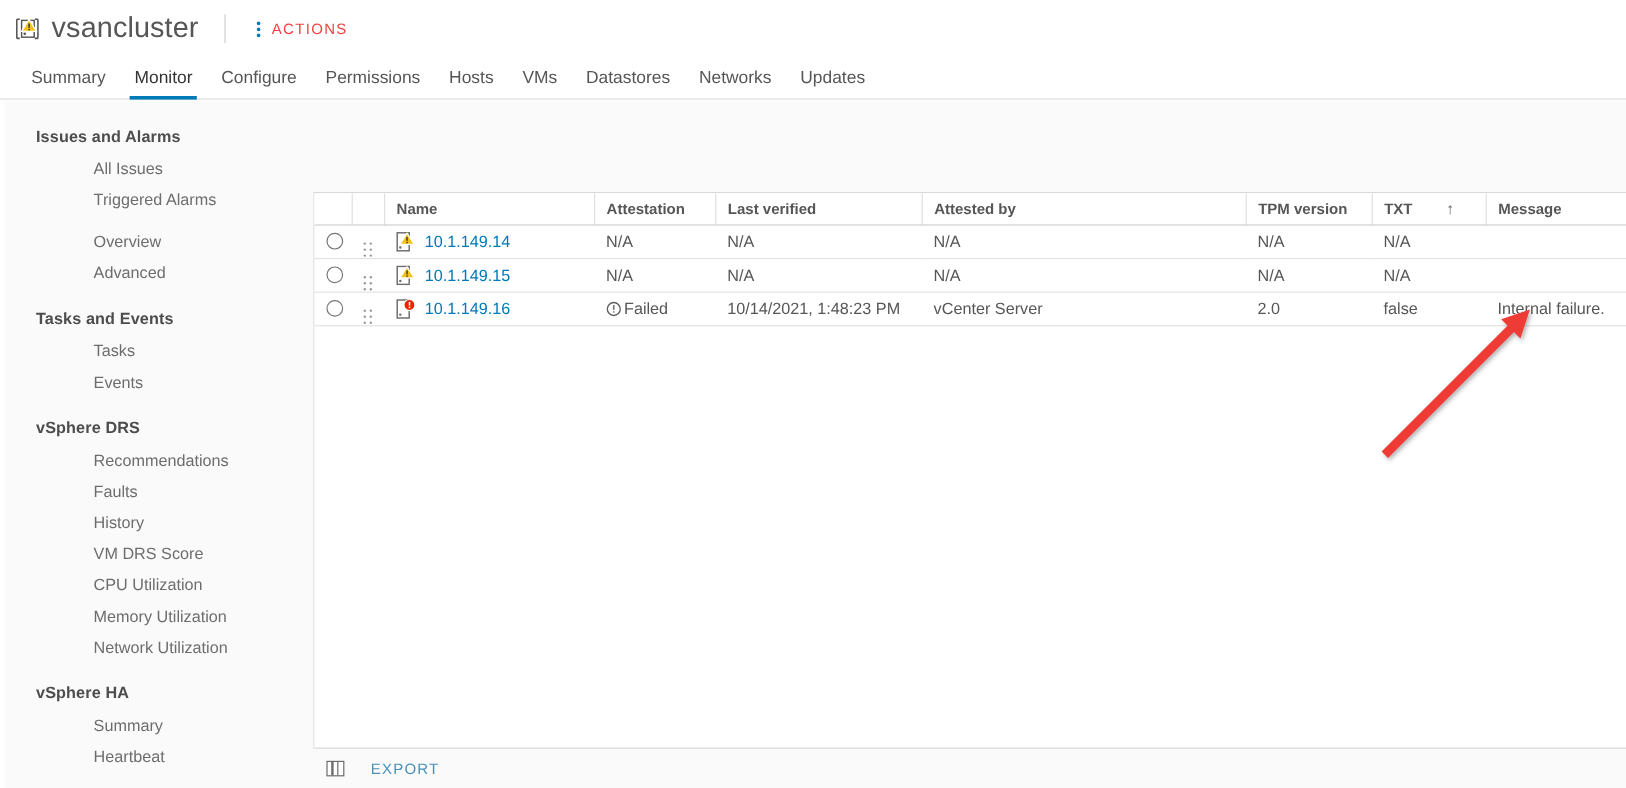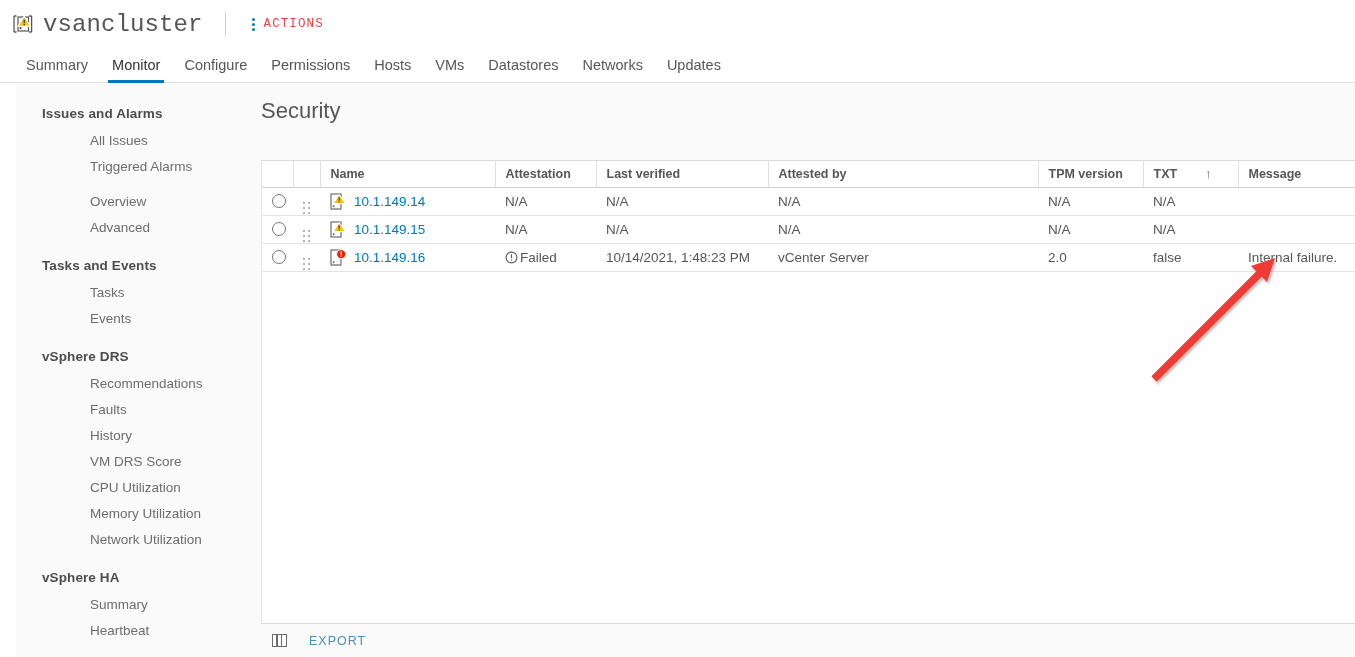--- a/index.html
+++ b/index.html
@@ -12,21 +12,20 @@
     -webkit-font-smoothing: antialiased;
   }
   #app { position: relative; width: 1355px; height: 657px; }
 
   
   .obj-header {
     position: absolute; left: 0; top: 0; width: 1355px; height: 48px;
     background: #ffffff;
     display: flex; align-items: center;
     padding-left: 12px;
-    font-family: Liberation Mono, monospace;
   }
   .obj-icon { width: 22px; height: 22px; position: relative; flex: 0 0 auto; margin-right: 9px; }
   .obj-title {
     font-size: 24px; color: #565656; font-weight: 400;
     letter-spacing: .1px; white-space: nowrap;
   }
   .hdr-sep {
     width: 1px; height: 24px; background: #cdcdcd;
     margin: 0 18px 0 22px;
   }
@@ -58,21 +57,21 @@
     cursor: pointer; position: relative; white-space: nowrap;
   }
   .tab.active { color: #333333; }
   .tab.active::after {
     content: ""; position: absolute; left: 8px; right: 8px; bottom: -1px;
     height: 3px; background: #0079b8;
   }
 
   
   .sidebar {
-    position: absolute; left: 16px; top: 84px; width: 280px; height: 573px;
+    position: absolute; left: 4px; top: 84px; width: 280px; height: 573px;
     background: #fafafa; overflow: hidden;
     border-right: 1px solid #ededed;
   }
   .sb-inner { padding-top: 14px; }
   .sb-group {
     display: flex; align-items: center; justify-content: space-between;
     padding: 0 16px 0 26px; height: 30px; cursor: pointer;
   }
   .sb-group-label {
     font-size: 13.5px; font-weight: bold; color: #4d4d4d; letter-spacing: .1px;
@@ -269,23 +268,20 @@
       <div class="sb-item">Heartbeat</div>
 
     </div>
     <div class="sb-scrollbar">
       <div class="sb-thumb"></div>
     </div>
   </div>
 
   <div class="content">
 
-    <div class="content-head">
-      <div class="page-title">Security</div>
-    </div>
 
     <div class="grid-wrap">
       <table class="dg">
         <colgroup>
           <col class="c-sel">
             <col class="c-drag">
             <col class="c-name">
             <col class="c-attest">
           <col class="c-last">
             <col class="c-by">

